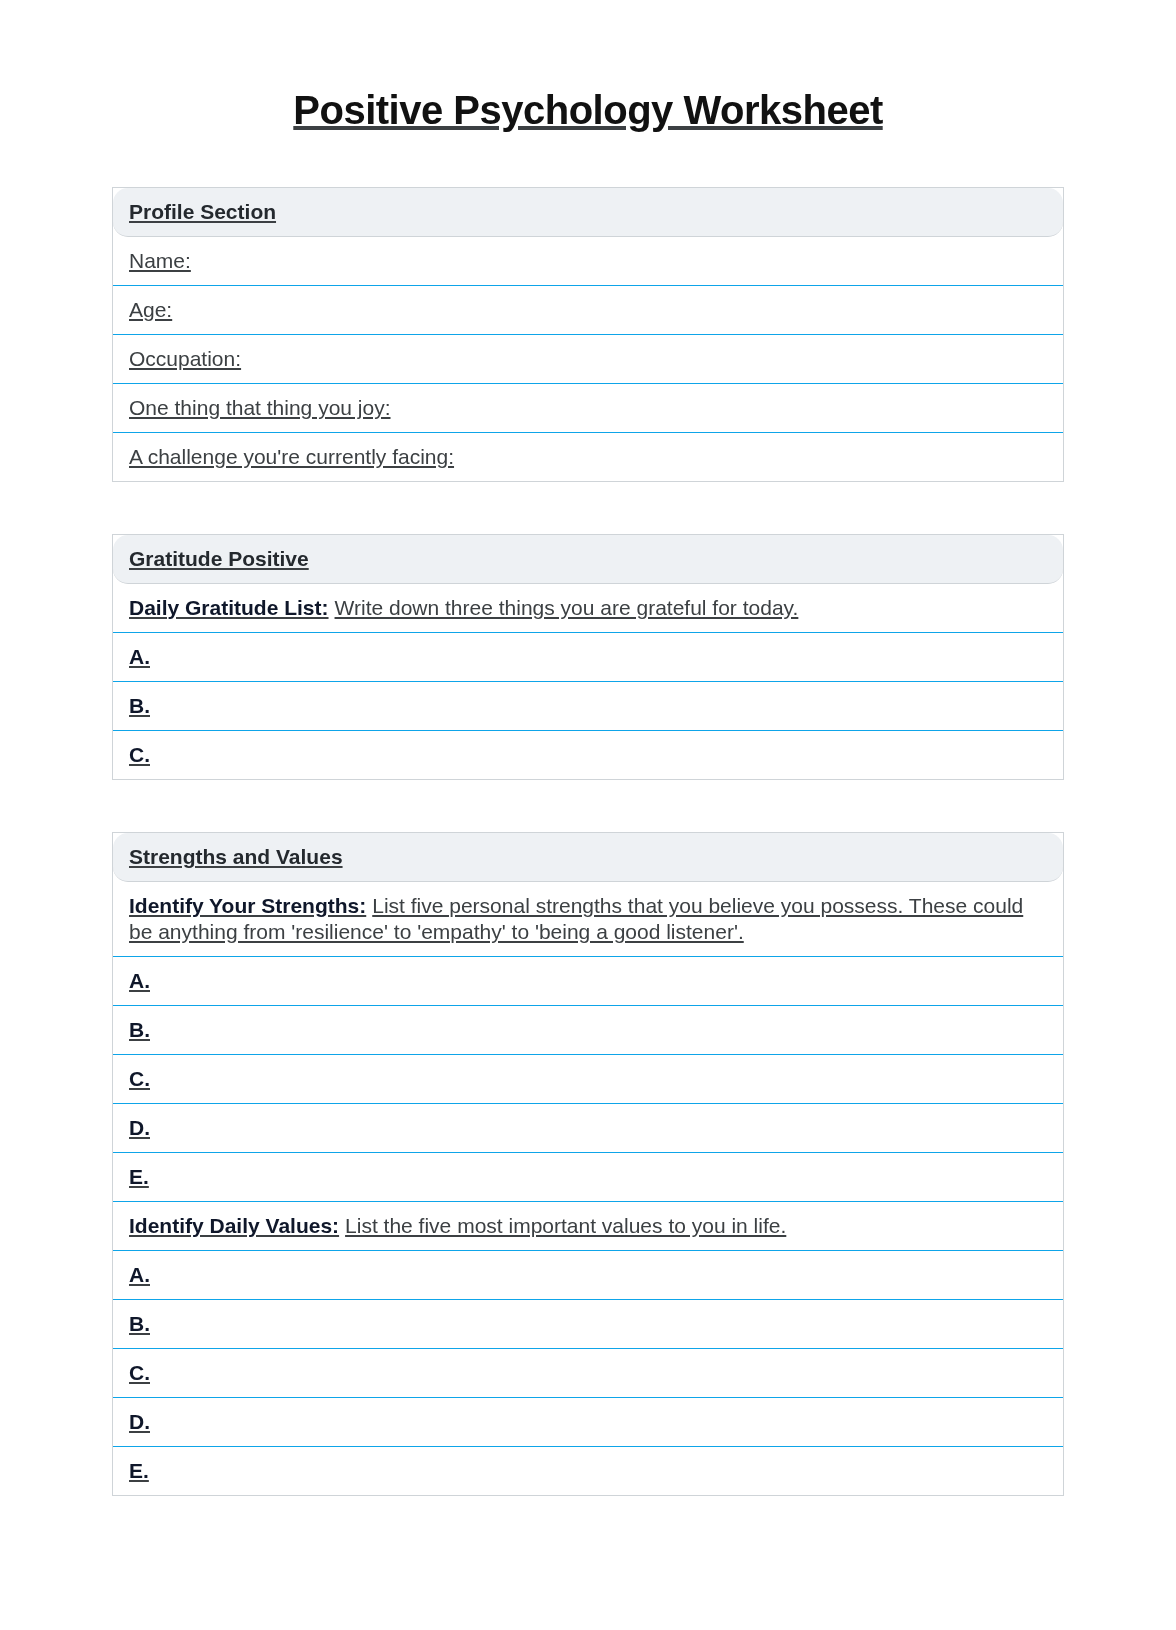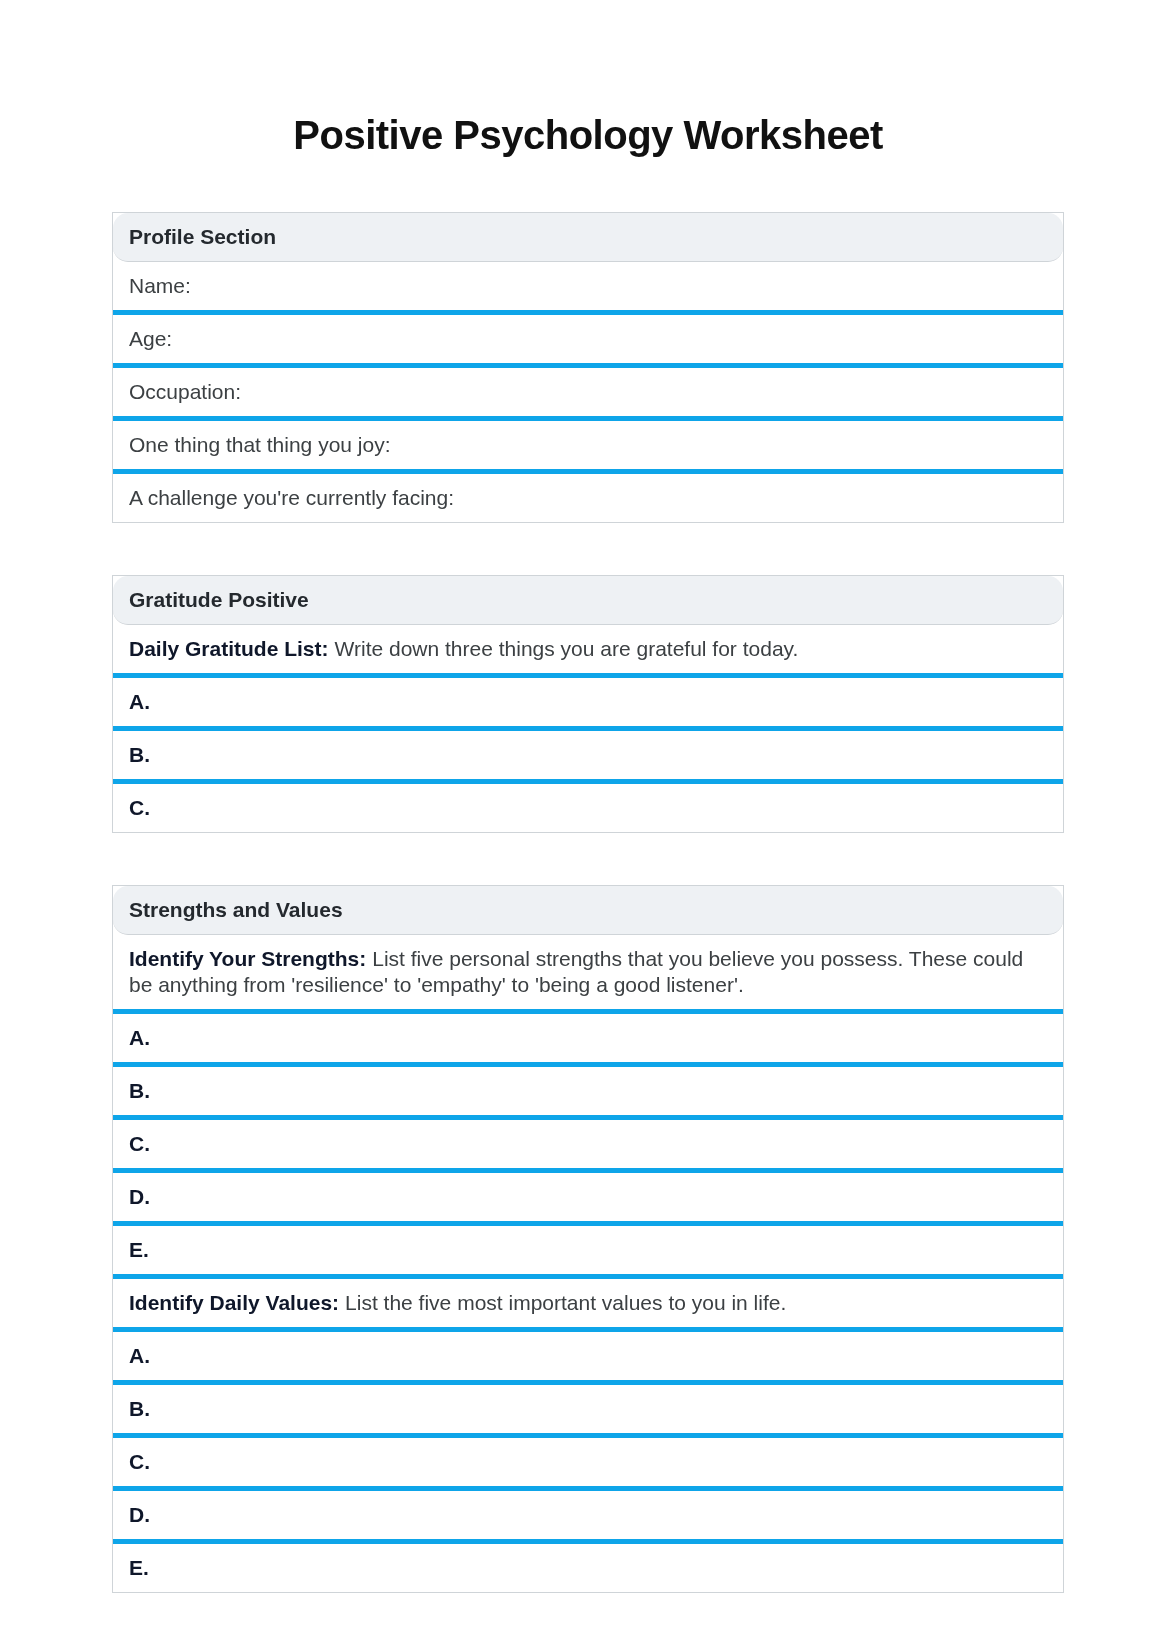--- a/index.html
+++ b/index.html
@@ -10,21 +10,22 @@
   }
   body {
     width: 1176px;
     min-height: 1630px;
     font-family: "Liberation Sans", sans-serif;
     color: #3c4043;
   }
   .page {
     width: 1176px;
     min-height: 1630px;
-    padding-top: 112px;
+    padding-top: 87px;
+    text-decoration: underline;
   }
   .doc-title {
     margin: 0 auto 54px auto;
     text-align: center;
     font-size: 40px;
     line-height: 46px;
     font-weight: 700;
     color: #111111;
     letter-spacing: -0.5px;
   }
@@ -42,21 +43,21 @@
     line-height: 26px;
     font-weight: 700;
     color: #24292e;
     border-radius: 15px;
   }
   .row {
     padding: 11px 16px;
     font-size: 21px;
     line-height: 26px;
     color: #3c4043;
-    border-bottom: 5px solid #0ea5e9;
+    border-bottom: 1px solid #0ea5e9;
     background: #ffffff;
   }
   .row:last-child { border-bottom: none; }
   .b {
     font-weight: 700;
     color: #0f172a;
   }
   .intro-label { margin-right: 6px; }
 </style>
 </head>

